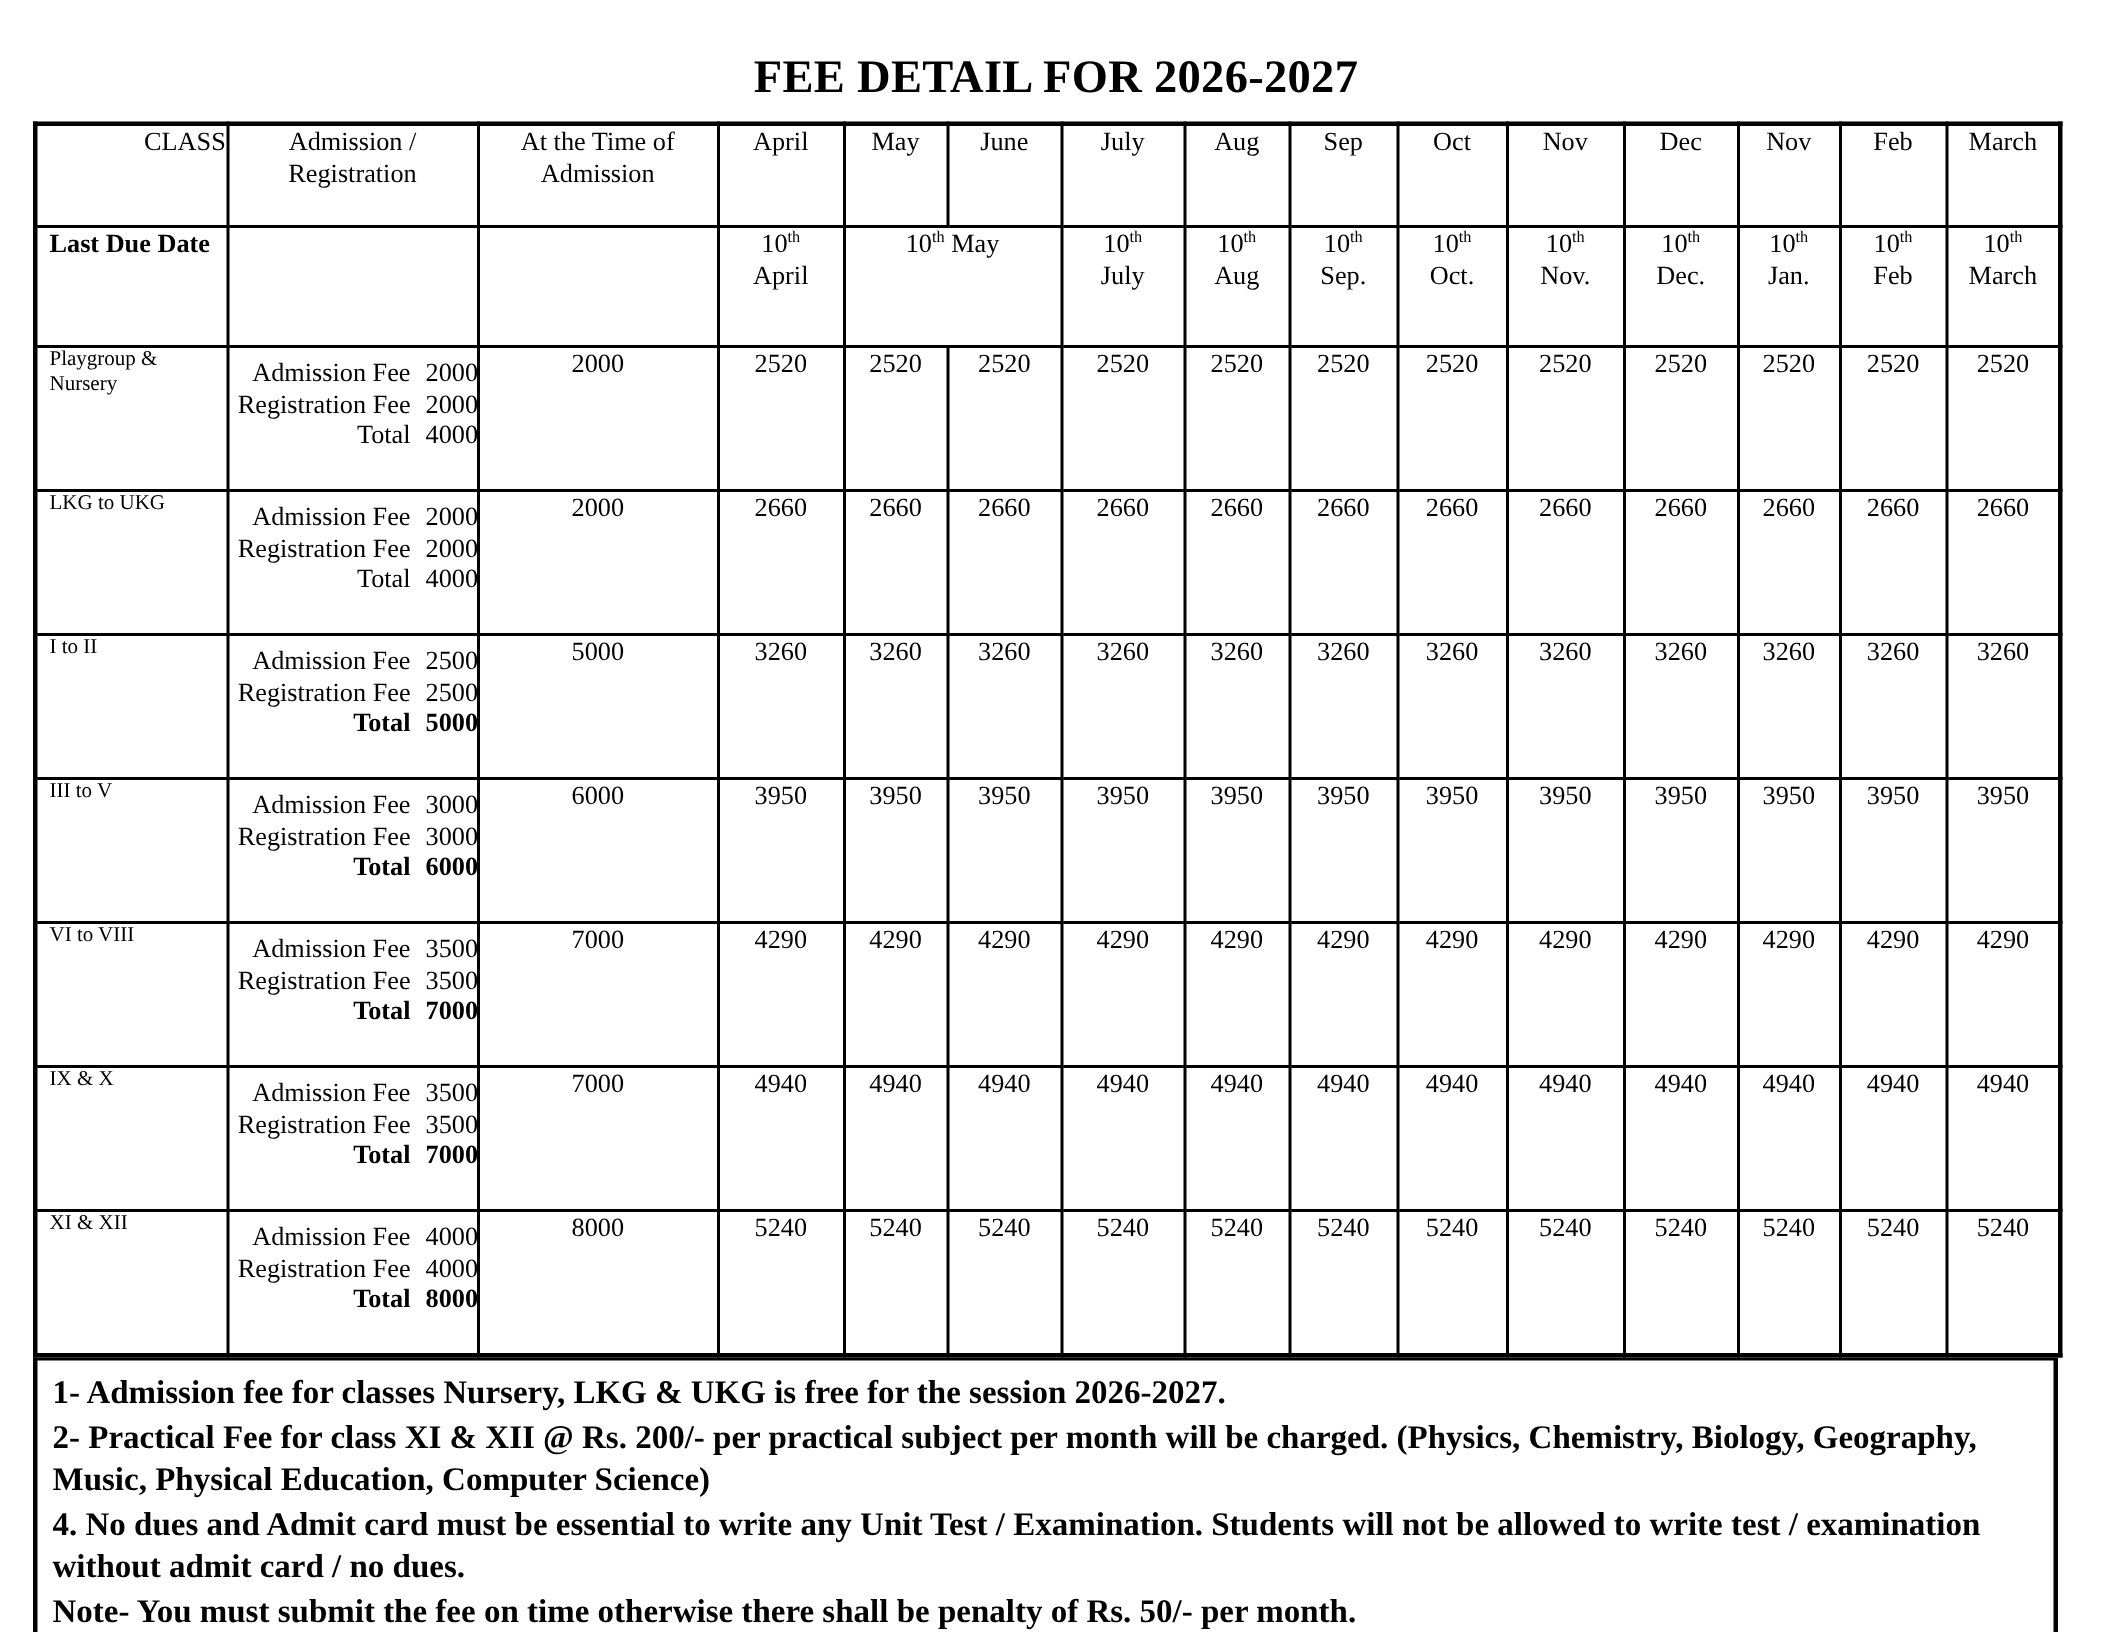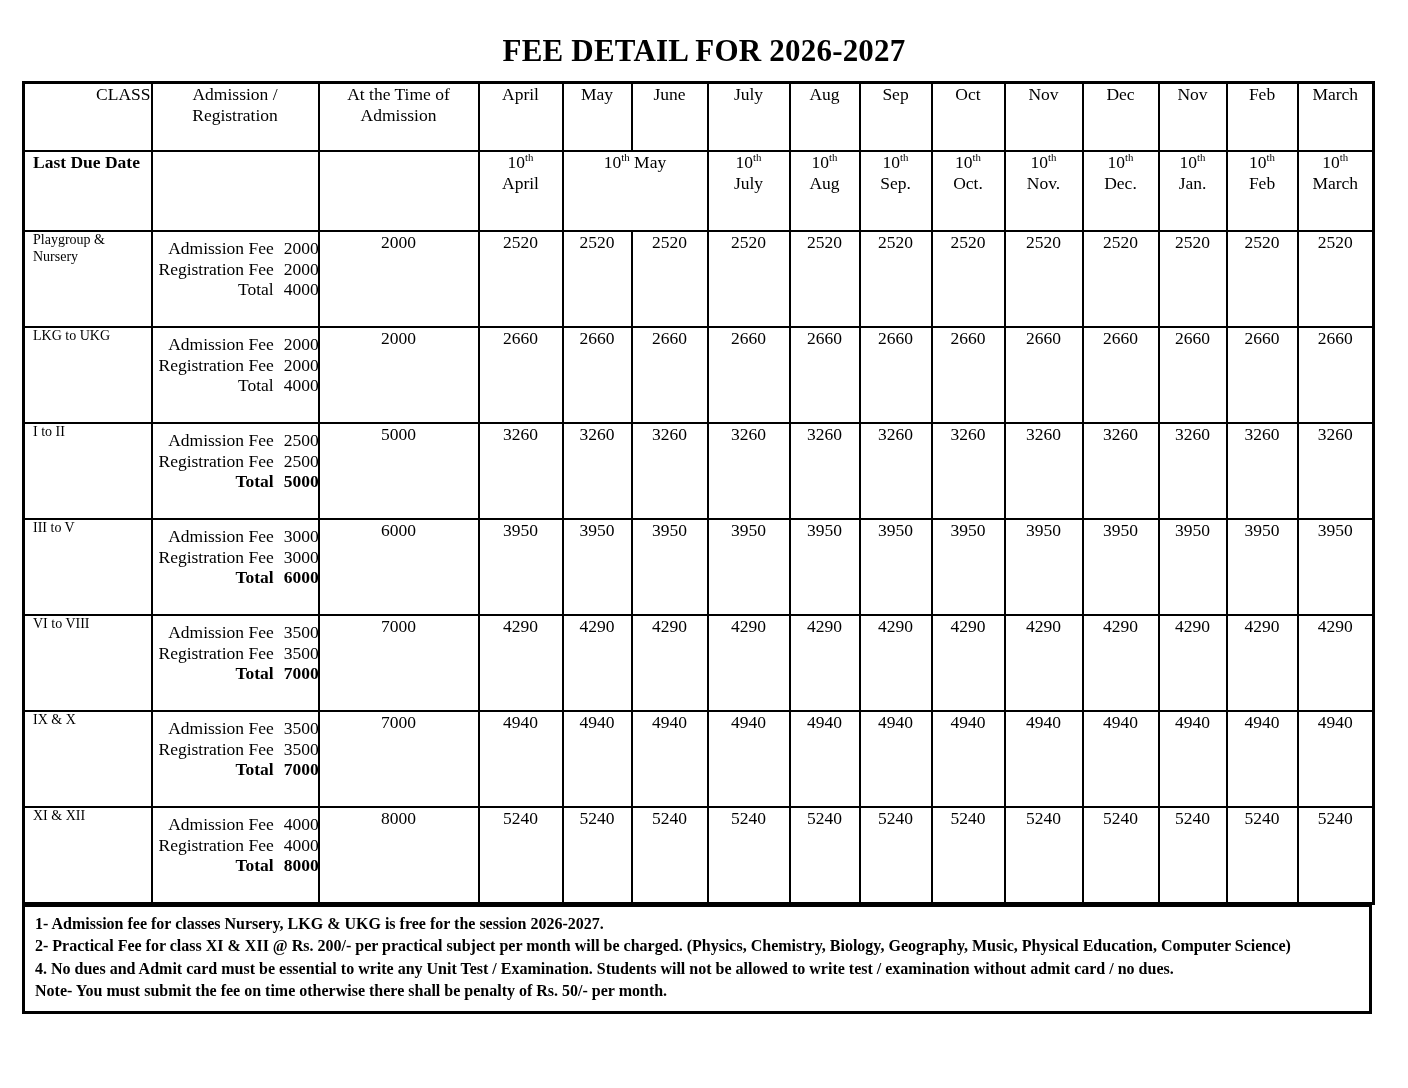--- a/index.html
+++ b/index.html
@@ -128,21 +128,21 @@
   .notes {
     width: 1350px;
     margin-left: 22px;
     box-sizing: border-box;
     border: 3px solid #000;
     border-top: 2px solid #000;
     padding: 7px 10px 9px 10px;
   }
   .notes p {
     margin: 0 0 2px 0;
-    font-size: 16px;
+    font-size: 22px;
     font-weight: bold;
     line-height: 1.27;
     font-family: "Liberation Serif", "DejaVu Serif", serif;
   }
   .notes p:last-child { margin-bottom: 1px; }
 </style>
 </head>
 <body>
 
 <div class="page">

